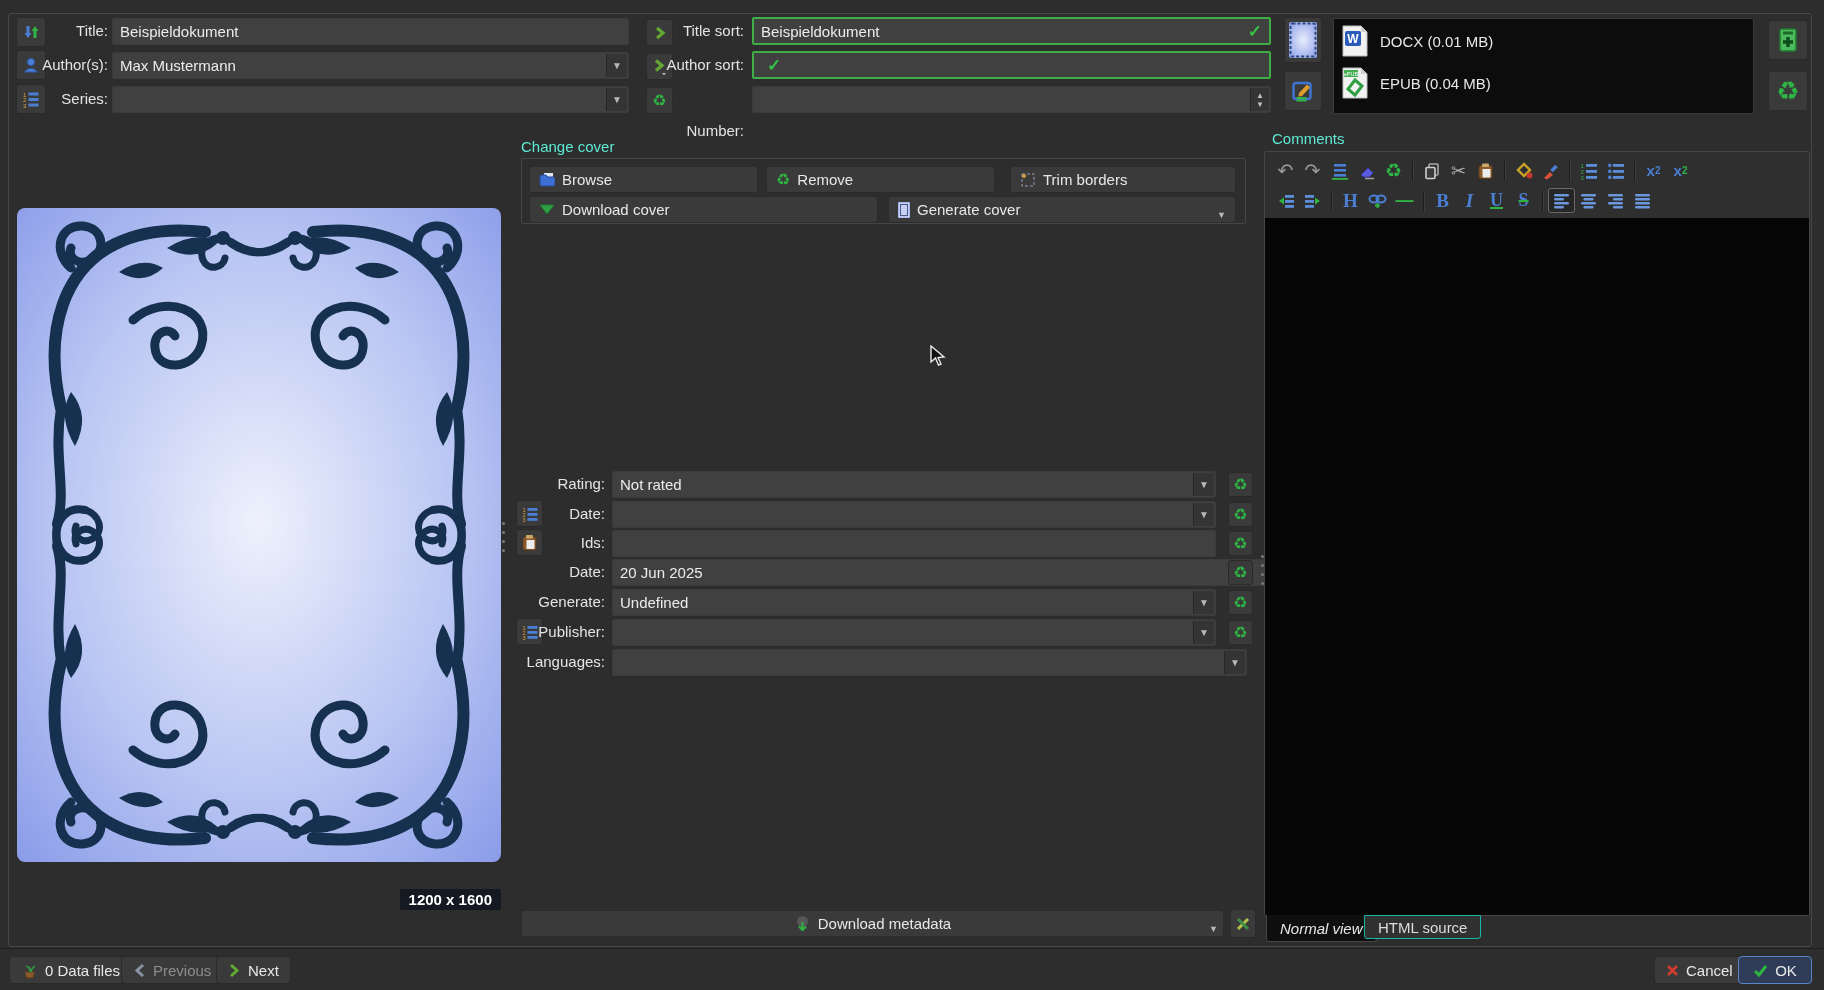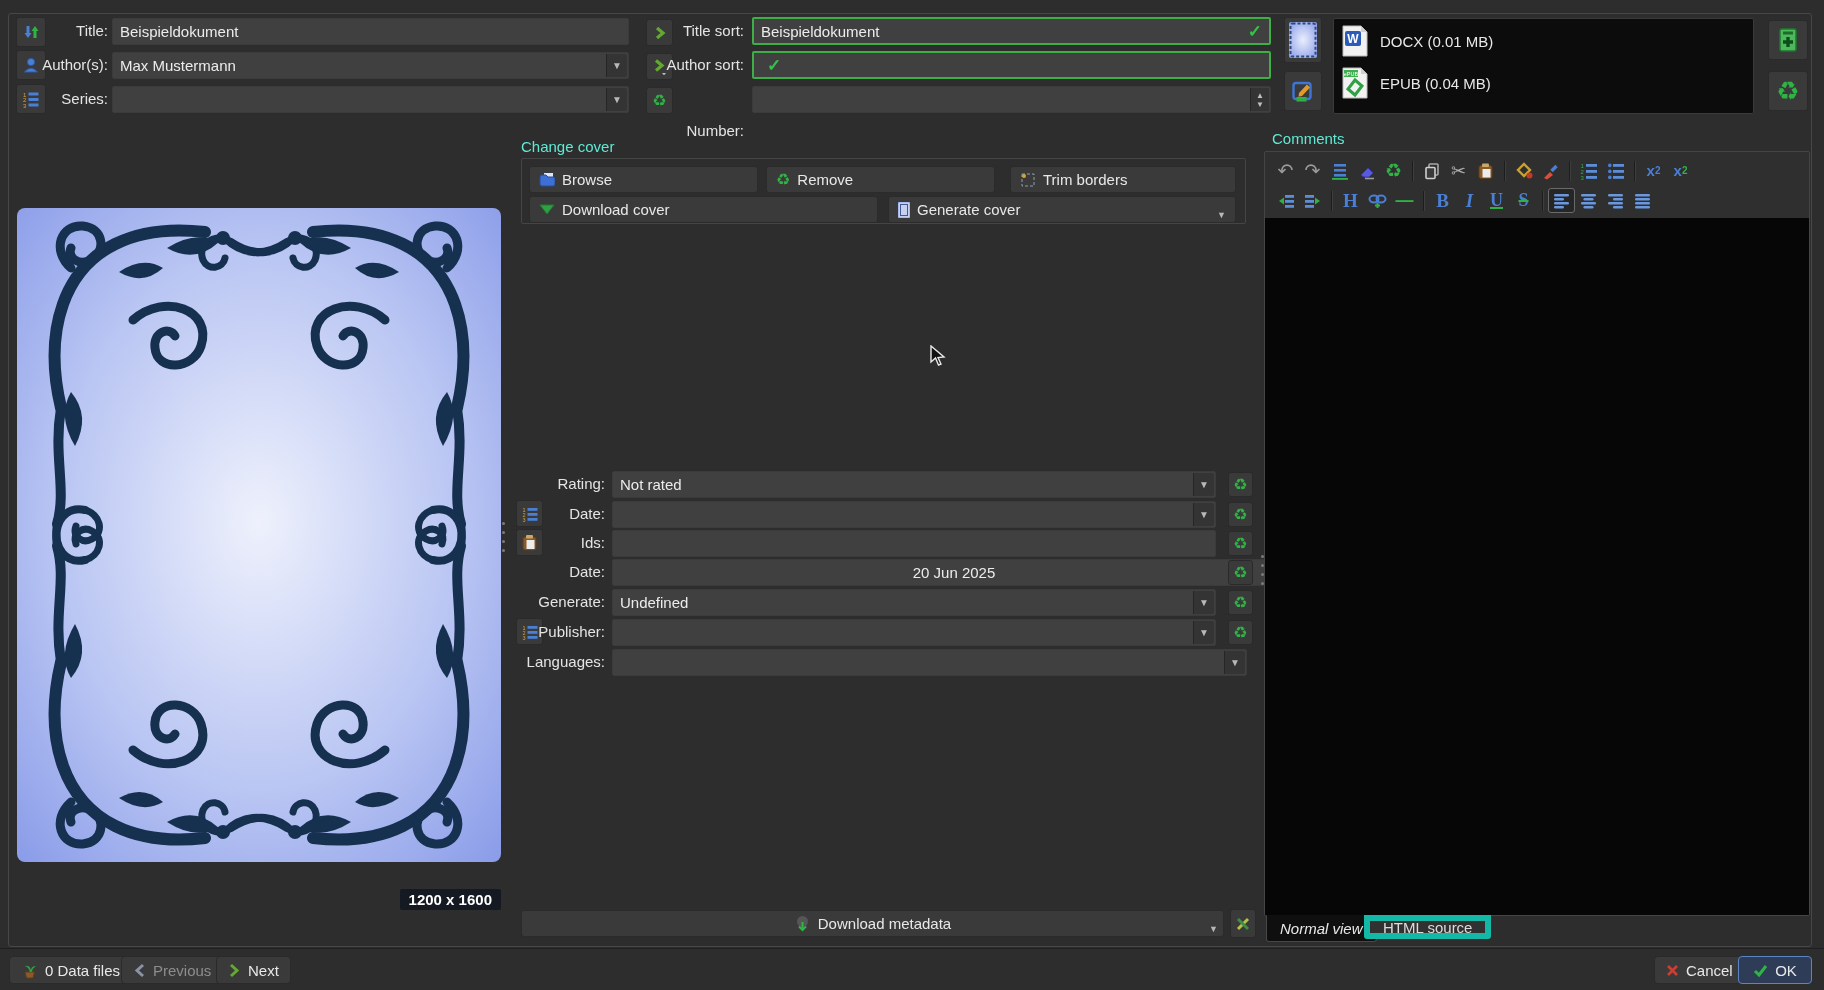--- a/index.html
+++ b/index.html
@@ -36,21 +36,21 @@
   .tbic.sel { border:1px solid #6a6a6a; background:#262626; }
   .tbsep { width:1px; height:20px; background:#1d1d1d; box-shadow:1px 0 0 #3e3e3e; margin:0 5px; }
   .gserif { font-family:"Liberation Serif", serif; font-weight:bold; color:#4a7fd4; font-size:17px; }
   .fbtn { position:absolute; background:#3a3a3a; border:1px solid #2a2a2a; border-radius:4px; height:28px;
         display:flex; align-items:center; gap:7px; padding:0 11px; color:#e8e8e8; }
   .fbtn.disabled { color:#8d8d8d; }
   .fbtn.ok { background:#2e3c58; border:1px solid #5b84c4; }
   .tab { position:absolute; display:flex; align-items:center; justify-content:center; padding:0 13px; }
   .tab.active { background:#0f0f0f; border:1px solid #474747; border-top:1px solid #0f0f0f;
         font-style:italic; height:27px; border-radius:0 0 3px 3px; }
-  .tab.inactive { background:#313131; border:6px solid #14b8a6; height:24px; color:#dcdcdc; border-radius:0 0 3px 3px; }
+  .tab.inactive { background:#313131; border:1px solid #14b8a6; height:24px; color:#dcdcdc; border-radius:0 0 3px 3px; }
   .dots { position:absolute; display:flex; flex-direction:column; gap:6px; }
   .dots i { width:3px; height:3px; border-radius:50%; background:#7a7a7a; }
   .covbadge { position:absolute; background:rgba(18,24,34,0.92); color:#fff; font-weight:bold;
         padding:2px 9px; font-size:15px; border-radius:2px; }
   svg { display:block; }
 </style>
 </head>
 <body>
 
 <div class="frame" style="left:8px;top:13px;width:1804px;height:934px;"></div>
@@ -317,21 +317,21 @@
 </div>
 <div class="lbl" style="left:480px;top:530px;width:125px;">Ids:</div>
 <div class="tf" style="left:612px;top:530px;width:604px;">
   <span class="val"></span>
 </div>
 <div class="sq" style="left:1228px;top:531px;width:25px;height:25px;">
     <span class="recy">♻</span>
   </div>
 
 <div class="lbl" style="left:480px;top:559px;width:125px;">Date:</div>
-<div class="tf" style="left:612px;top:559px;width:684px;text-align:center;">
+<div class="tf" style="left:612px;top:559px;width:684px;">
   <span class="val">20 Jun 2025</span>
   <span class="caretbox">▼</span>
 </div>
 <div class="sq" style="left:1228px;top:560px;width:25px;height:25px;">
     <span class="recy">♻</span>
   </div>
 
 <div class="lbl" style="left:480px;top:589px;width:125px;">Generate:</div>
 <div class="tf" style="left:612px;top:589px;width:604px;">
   <span class="val">Undefined</span>

